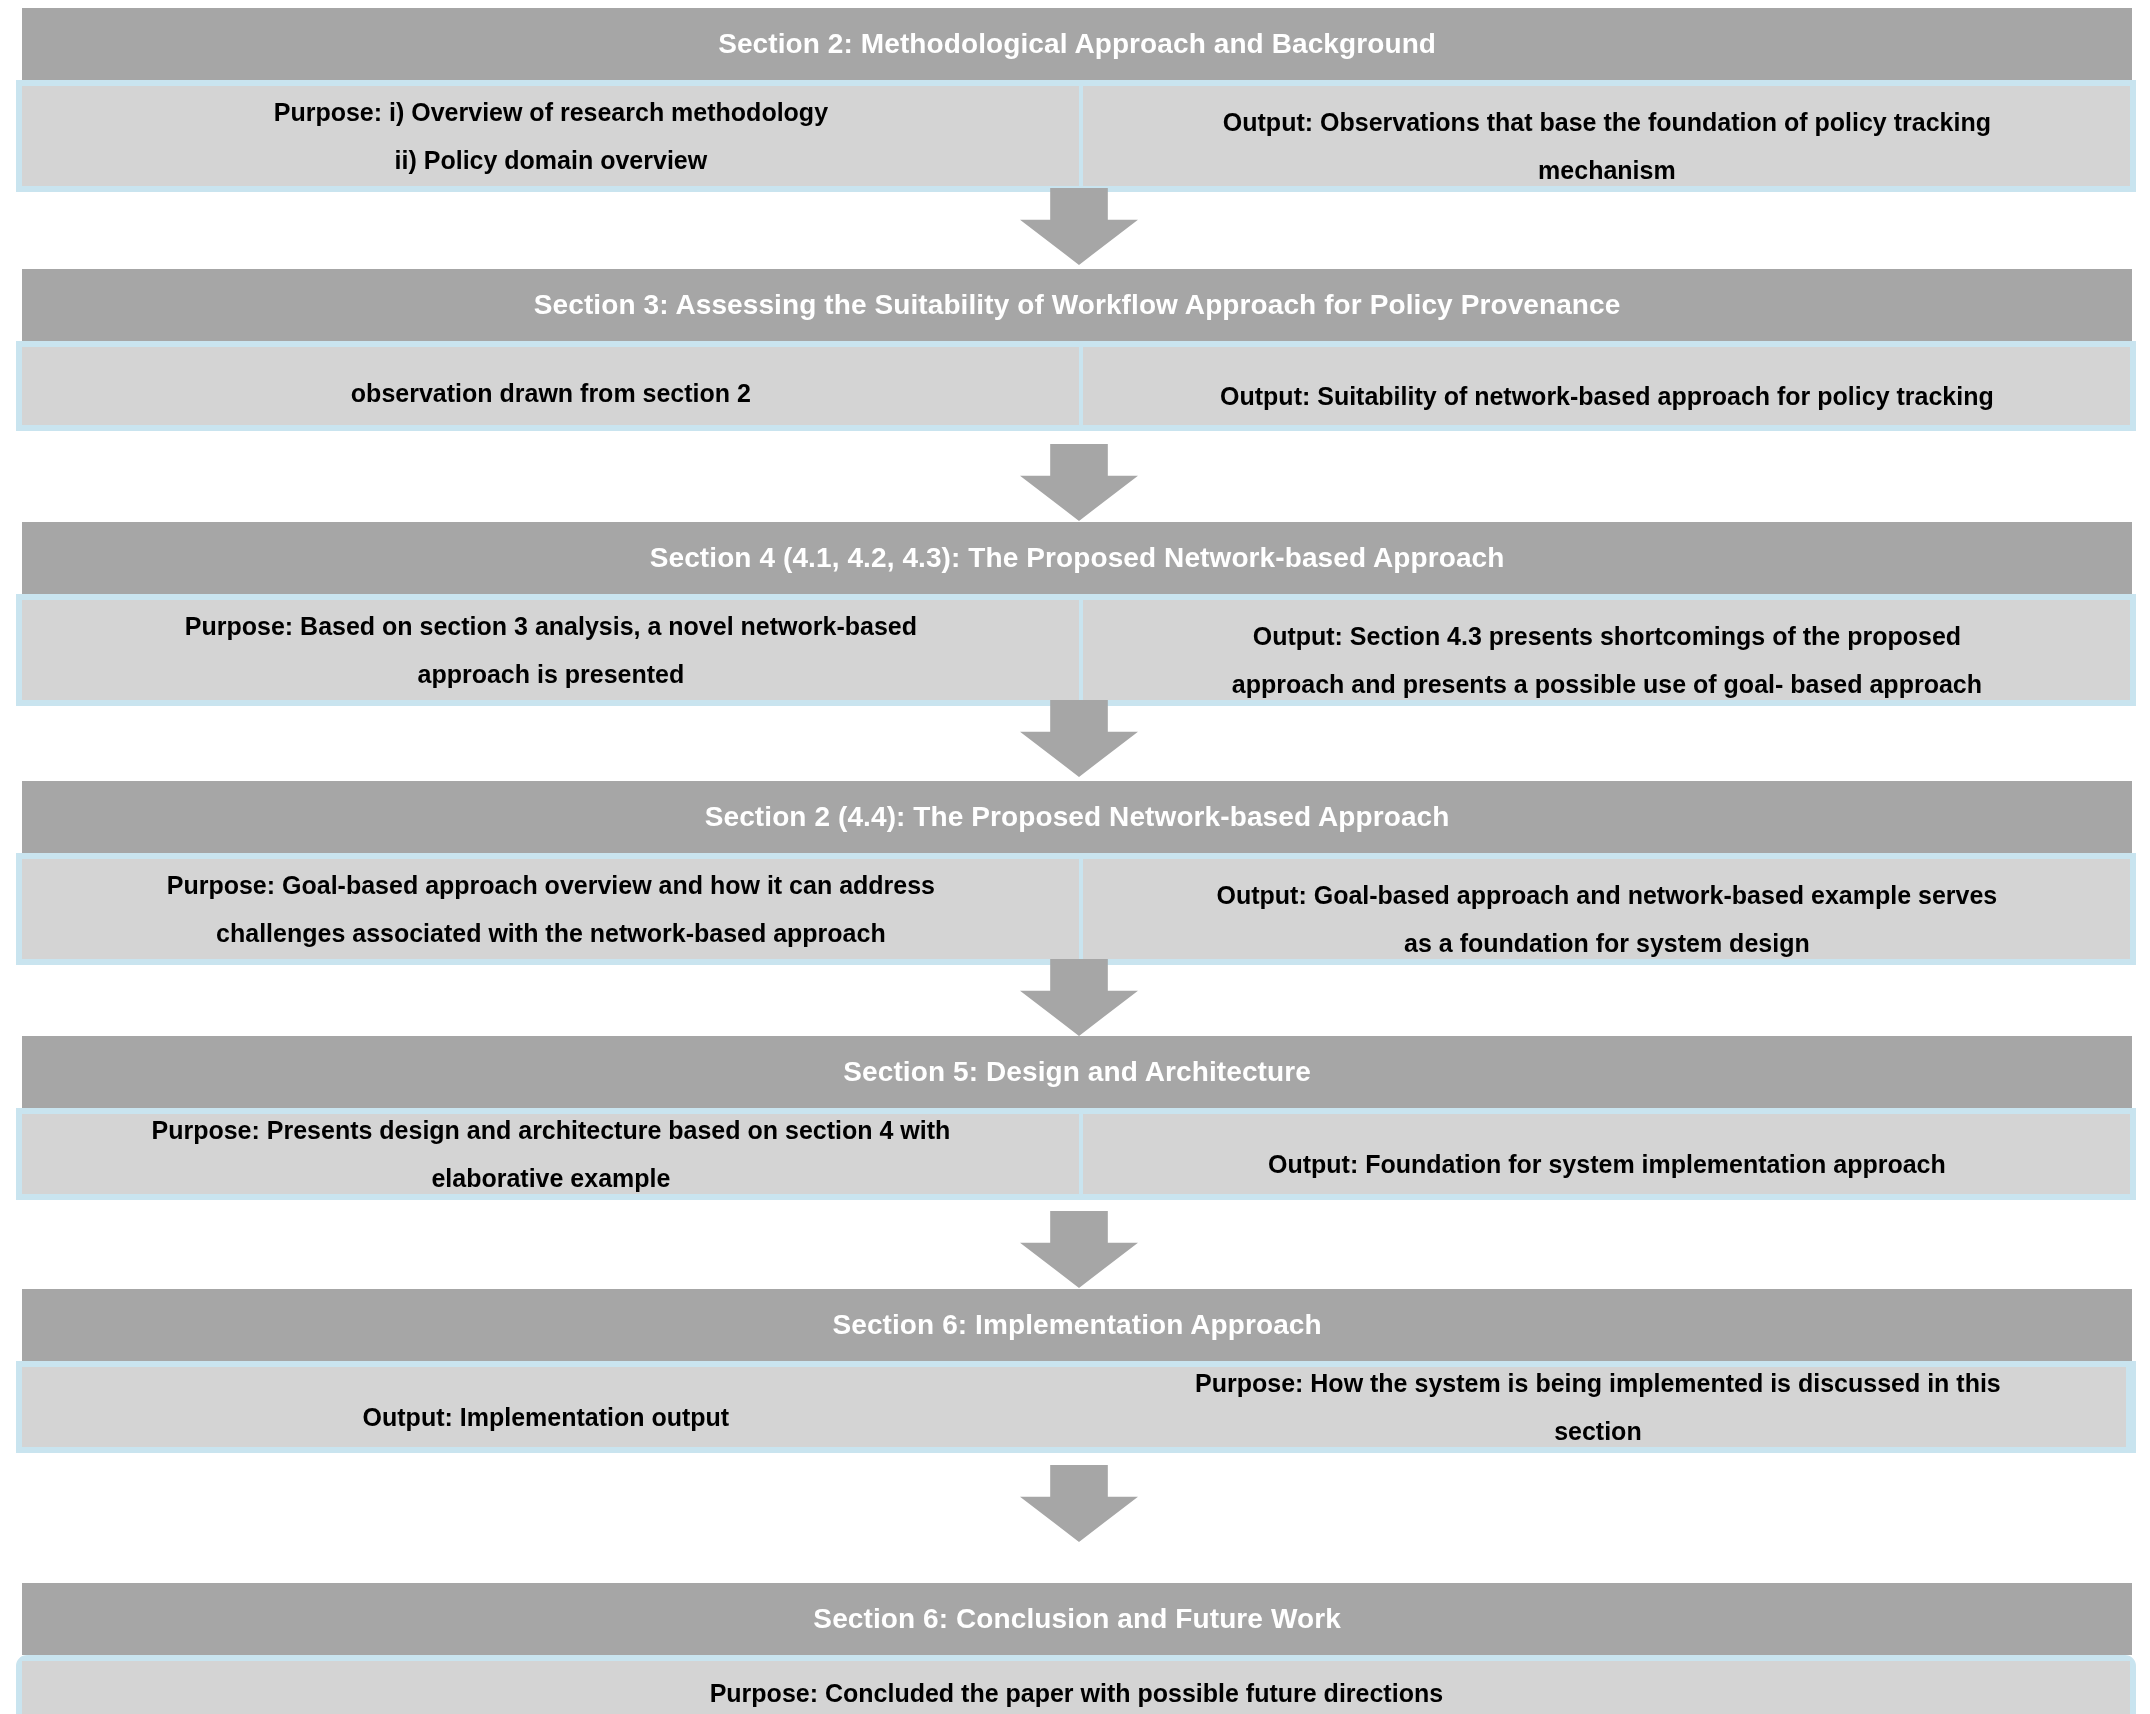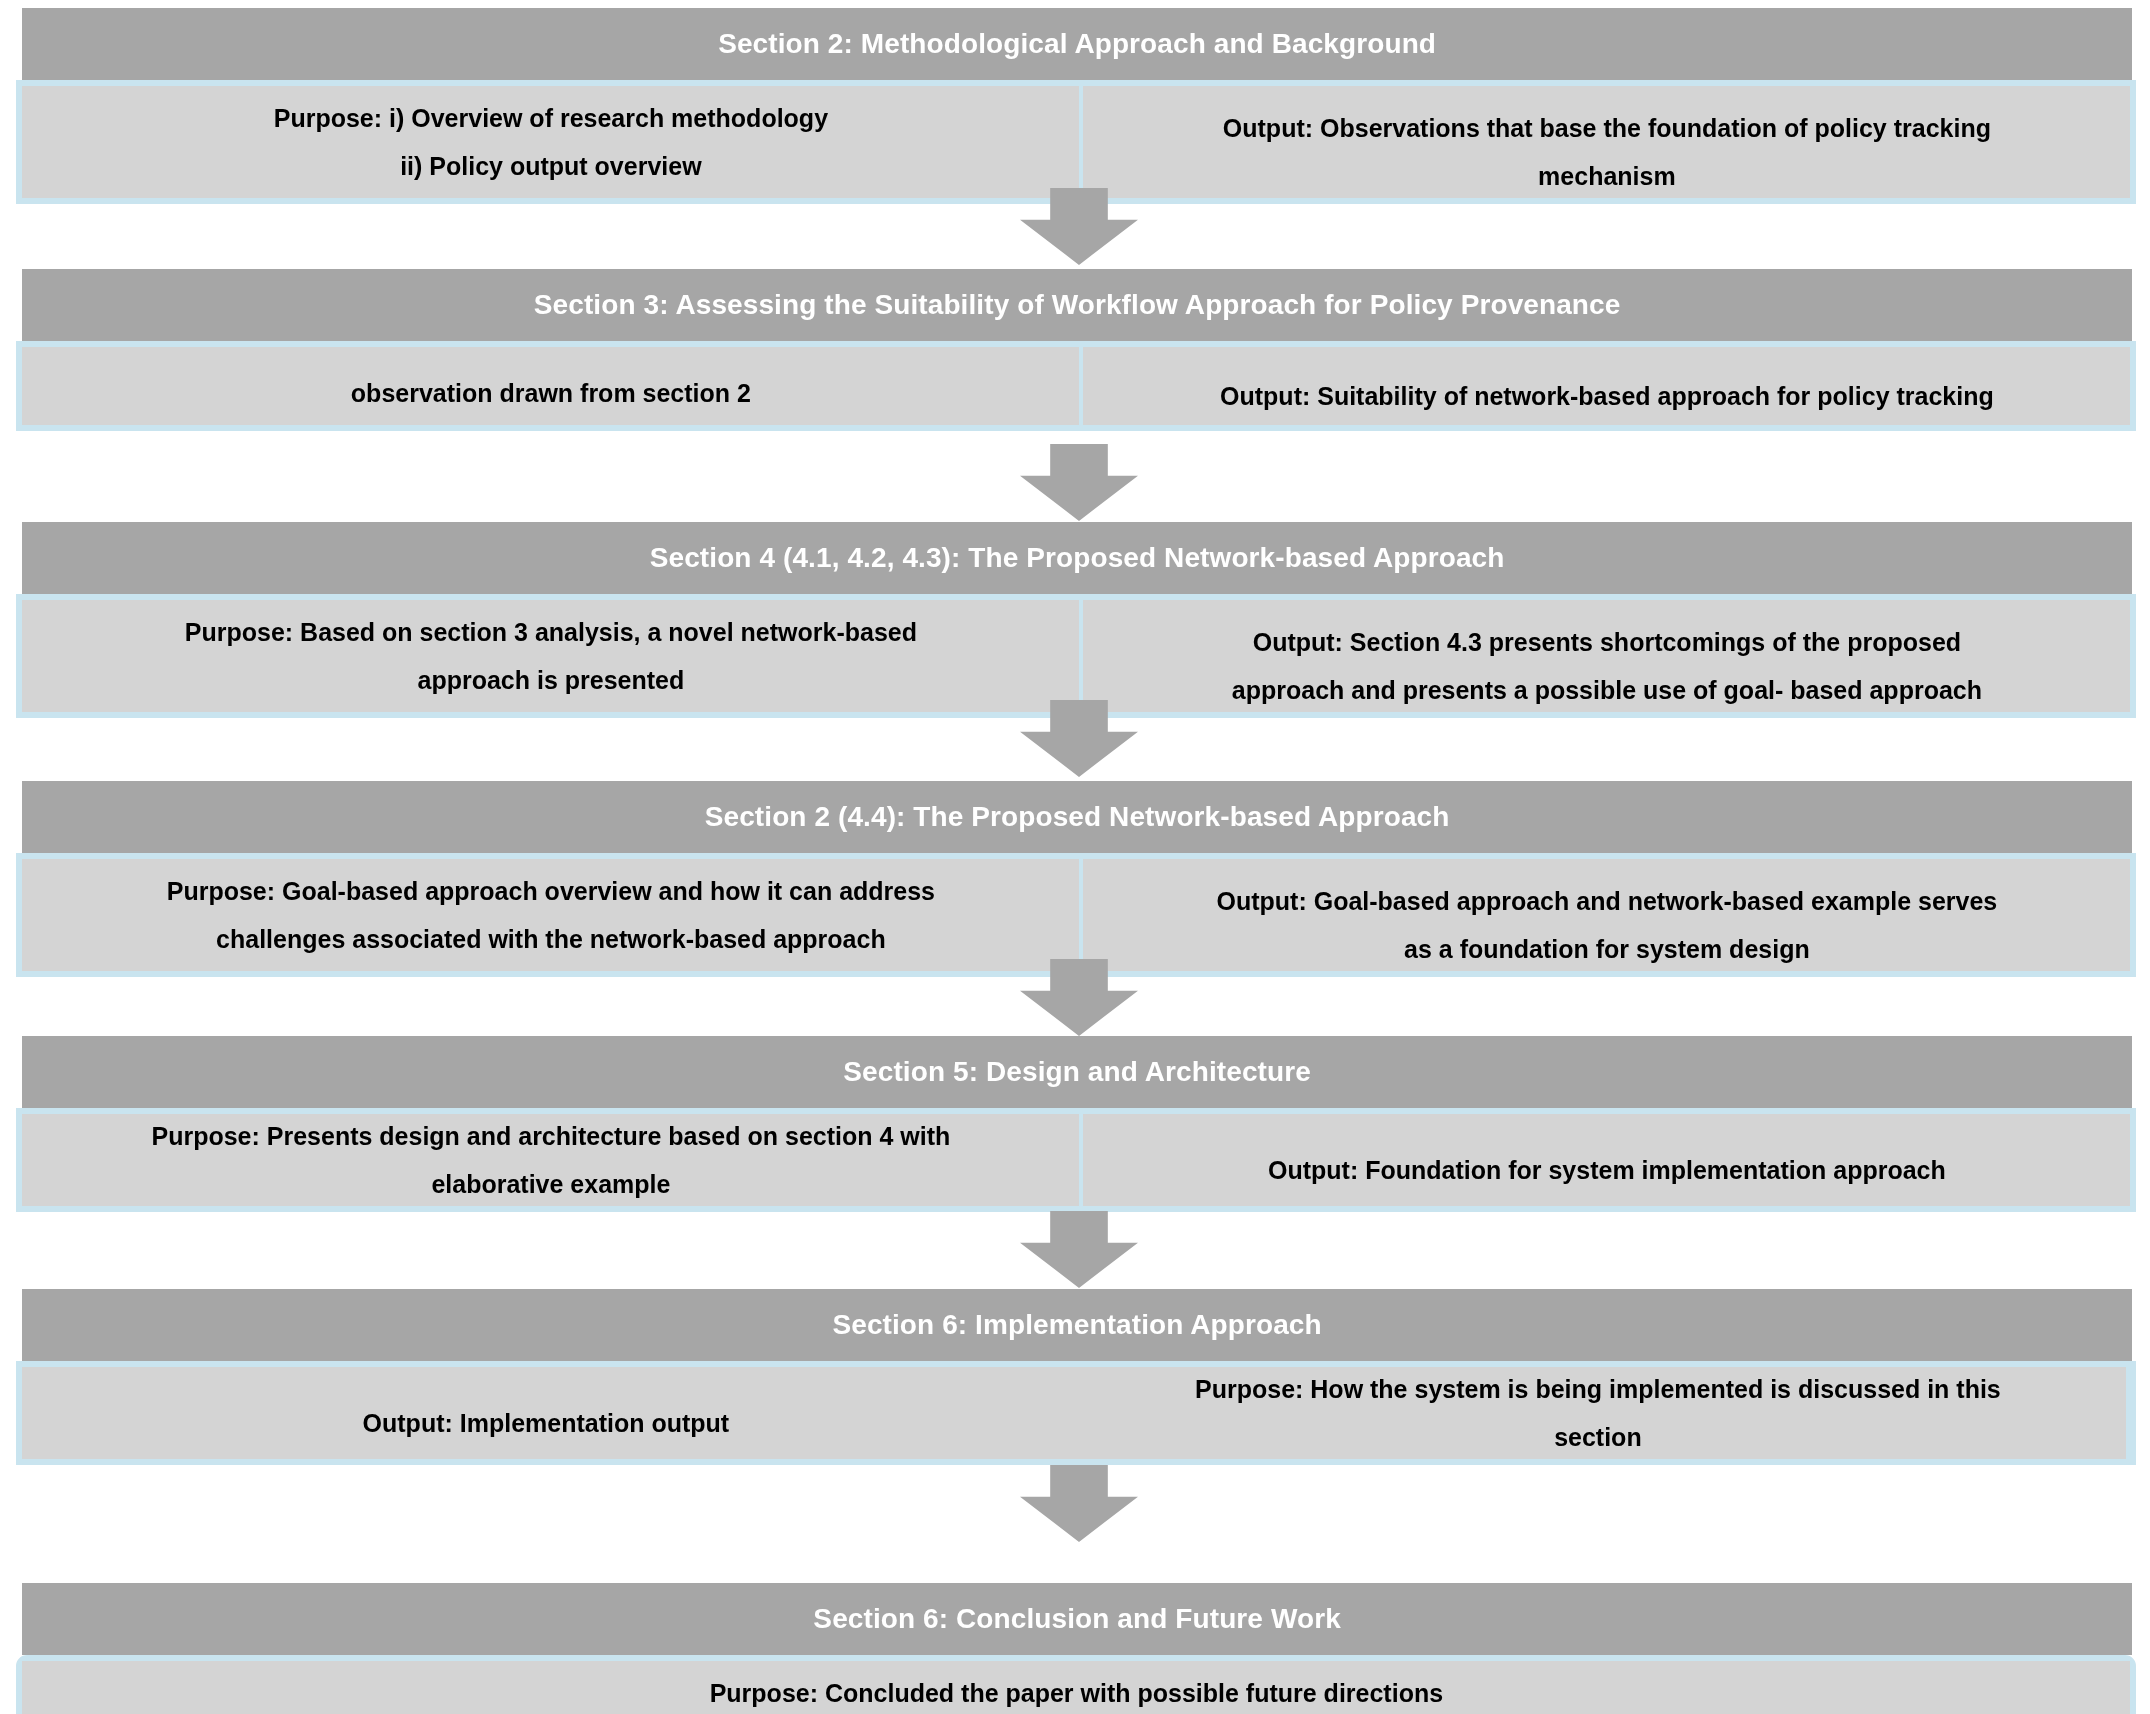--- a/index.html
+++ b/index.html
@@ -61,21 +61,21 @@
     box-sizing: border-box;
     min-height: 90px;
   }
 
   .cell {
     box-sizing: border-box;
     background: #d4d4d4;
     display: flex;
     align-items: center;
     justify-content: center;
-    padding: 6px 18px;
+    padding: 0 18px;
     color: #000000;
     font-size: 25px;
     font-weight: bold;
     line-height: 1.30;
     text-align: center;
   }
 
   .cell-purpose {
     width: 1061px;
     flex: 0 0 1061px;
@@ -117,21 +117,21 @@
 <div class="flow">
 
   <div class="stage" style="top:8.2px;">
     <div class="stage-header">
       <span class="stage-header-title">Section 2:  Methodological Approach and Background</span>
     </div>
     <div class="stage-body">
       <div class="cell cell-purpose">
         <p>
           <span>Purpose: i) Overview of research methodology</span>
-          <span class="line2">ii) Policy output overview</span>
+          <span class="line2">ii) Policy domain overview</span>
         </p>
       </div>
       <div class="cell cell-output">
         <p>
           <span>Output: Observations that base the foundation of policy tracking</span>
           <span class="line2">mechanism</span>
         </p>
       </div>
     </div>
   </div>

